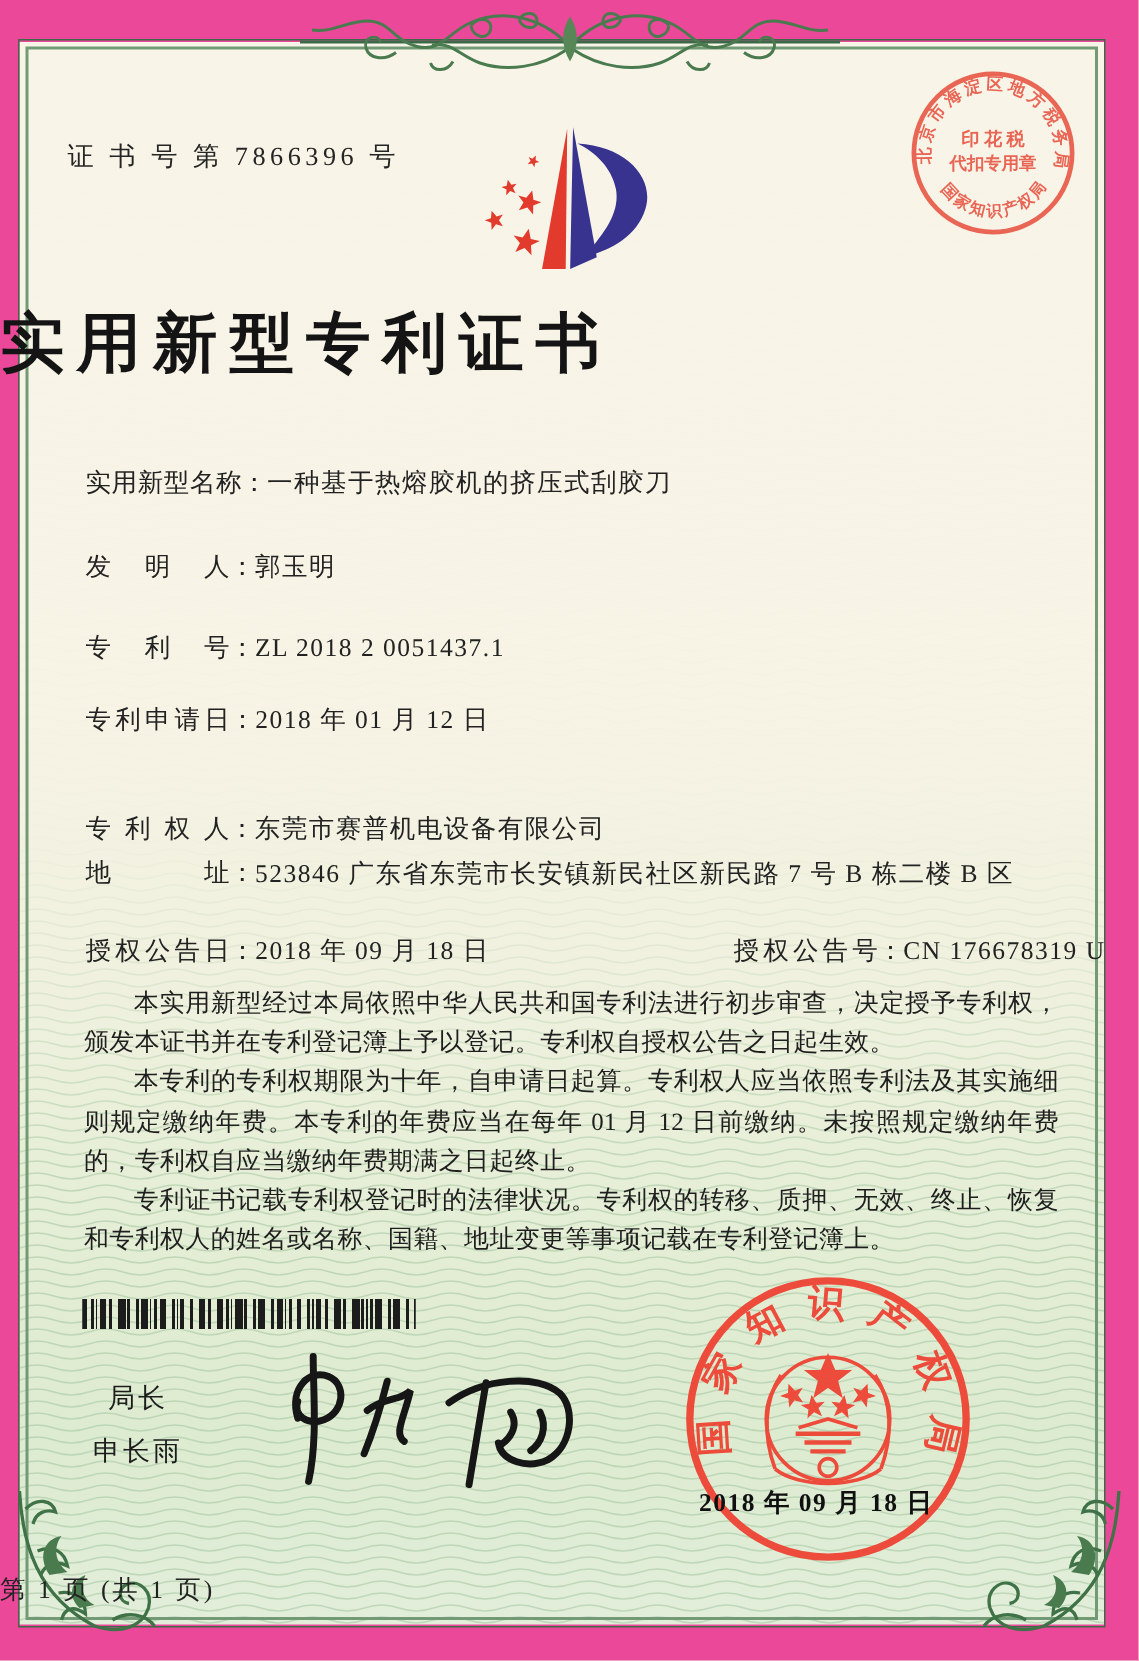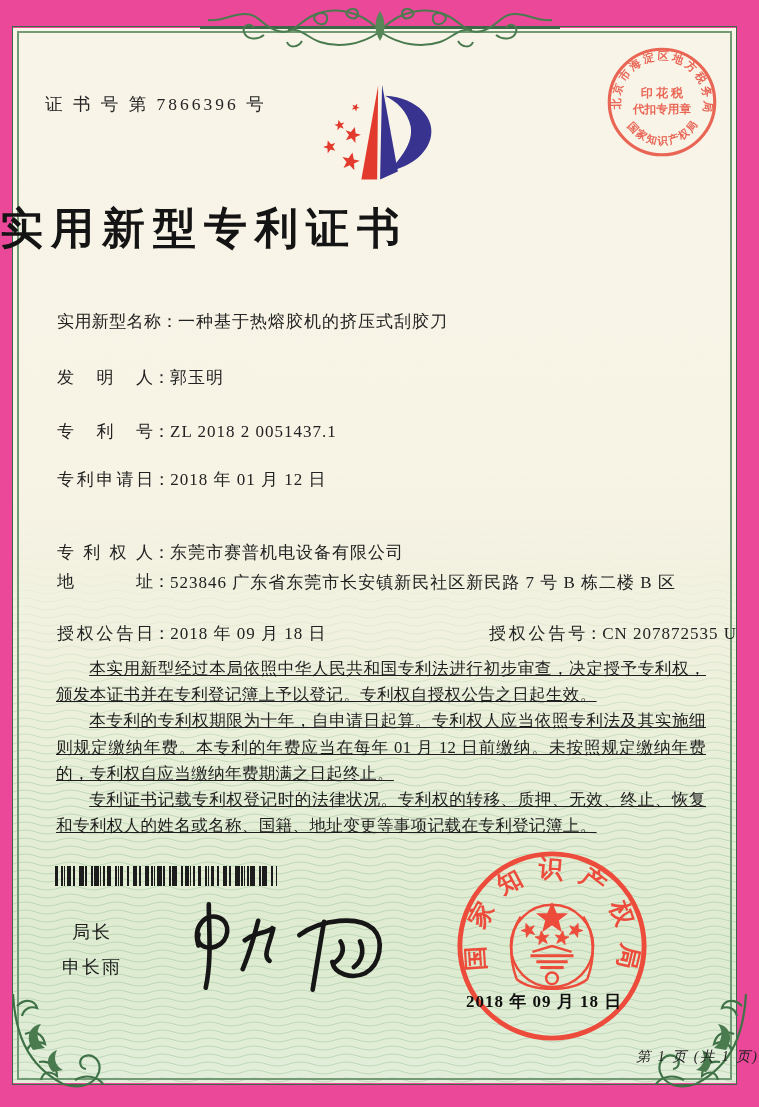--- a/index.html
+++ b/index.html
@@ -30,38 +30,38 @@
   .w4{letter-spacing:9.3px;margin-right:-9.3px;margin-top:21px;}
   .w5{letter-spacing:2.8px;margin-right:-2.8px;}
   .w6{letter-spacing:0.4px;margin-right:-0.4px;}
   .colon{display:inline-block;width:17px;}
   .fvalue{letter-spacing:1px;}
   .addr{position:absolute;left:82px;top:570px;width:628px;font-size:17px;line-height:26px;
         text-indent:88px;letter-spacing:1px;white-space:normal;color:#222;}
   .grant-right{position:absolute;left:432px;top:0;}
   
   .body-text{position:absolute;left:56px;top:656px;width:650px;font-size:16.6px;line-height:26.2px;
-             text-align:justify;color:#1e1e1e;text-decoration:underline;}
+             text-align:justify;color:#1e1e1e;}
   .body-text p{margin:0;text-indent:2em;letter-spacing:.3px;}
   
   .barcode{position:absolute;left:55px;top:866px;width:222px;height:20px;
     background-image:
       repeating-linear-gradient(90deg,#1c1c1c 0 2px,rgba(0,0,0,0) 2px 6px),
       repeating-linear-gradient(90deg,#1c1c1c 0 1px,rgba(0,0,0,0) 1px 9px),
       repeating-linear-gradient(90deg,#1c1c1c 0 3px,rgba(0,0,0,0) 3px 13px);}
   
   .signer{position:absolute;left:62px;top:920px;font-size:18px;letter-spacing:2px;color:#1c1c1c;}
   .signer div{margin-bottom:11px;text-align:center;}
   .signature{position:absolute;left:168px;top:892px;width:240px;height:108px;}
   
   .seal{position:absolute;left:454px;top:848px;width:196px;height:196px;opacity:.95;}
   .seal-date{position:absolute;left:466px;top:990px;font-size:17px;font-weight:700;letter-spacing:1px;
              color:#101010;font-family:"Liberation Serif","DejaVu Serif",serif;}
-  .footer{position:absolute;left:0;top:1048px;width:100%;text-align:right;font-size:14px;
-          letter-spacing:2px;color:#222;font-style:italic;}
+  .footer{position:absolute;left:0;top:1048px;width:100%;text-align:left;font-size:17px;
+          letter-spacing:2px;color:#222;}
 </style>
 </head>
 <body>
 
 <div class="page">
 
   <div class="inner-bg">
     <svg class="waves" preserveAspectRatio="none">
       <defs>
         <pattern id="wv" width="46" height="8" patternUnits="userSpaceOnUse">
@@ -177,21 +177,21 @@
   <div class="frow" style="top:520px">
     <span class="flabel w4">专利权人</span><span class="colon">：</span><span class="fvalue">东莞市赛普机电设备有限公司</span>
   </div>
   <div class="frow" style="top:570px">
     <span class="flabel w2">地址</span><span class="colon">：</span>
   </div>
   <div class="addr">523846 广东省东莞市长安镇新民社区新民路 7 号 B 栋二楼 B 区</div>
   <div class="frow" style="top:622px">
     <span class="flabel w5">授权公告日</span><span class="colon">：</span><span class="fvalue">2018 年 09 月 18 日</span>
     <span class="grant-right">
-      <span class="flabel w5">授权公告号</span><span class="colon">：</span><span class="fvalue">CN 207872535 U</span>
+      <span class="flabel w5">授权公告号</span><span class="colon">：</span><span class="fvalue">CN 176678319 U</span>
     </span>
   </div>
 
   <div class="body-text">
     <p>本实用新型经过本局依照中华人民共和国专利法进行初步审查，决定授予专利权，颁发本证书并在专利登记簿上予以登记。专利权自授权公告之日起生效。</p>
     <p>本专利的专利权期限为十年，自申请日起算。专利权人应当依照专利法及其实施细则规定缴纳年费。本专利的年费应当在每年 01 月 12 日前缴纳。未按照规定缴纳年费的，专利权自应当缴纳年费期满之日起终止。</p>
     <p>专利证书记载专利权登记时的法律状况。专利权的转移、质押、无效、终止、恢复和专利权人的姓名或名称、国籍、地址变更等事项记载在专利登记簿上。</p>
   </div>
 
   <div class="barcode"></div>

